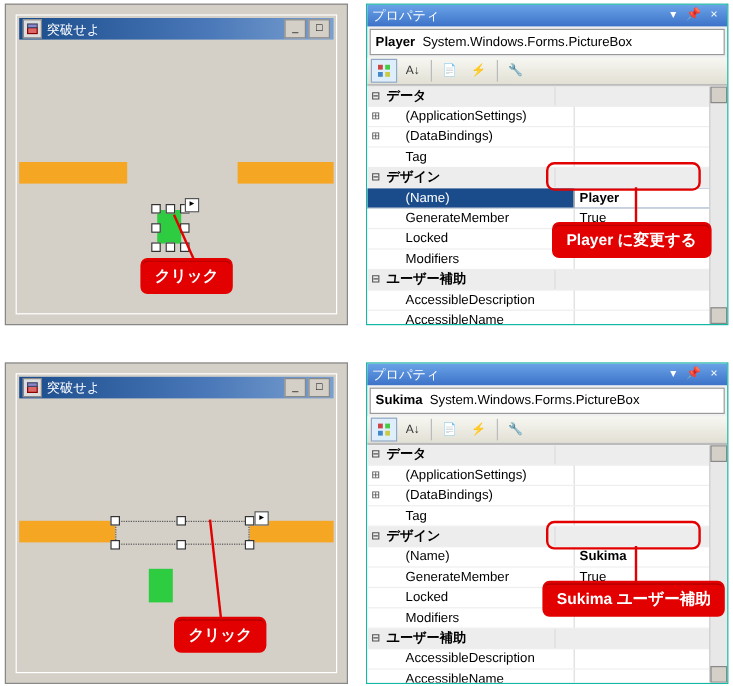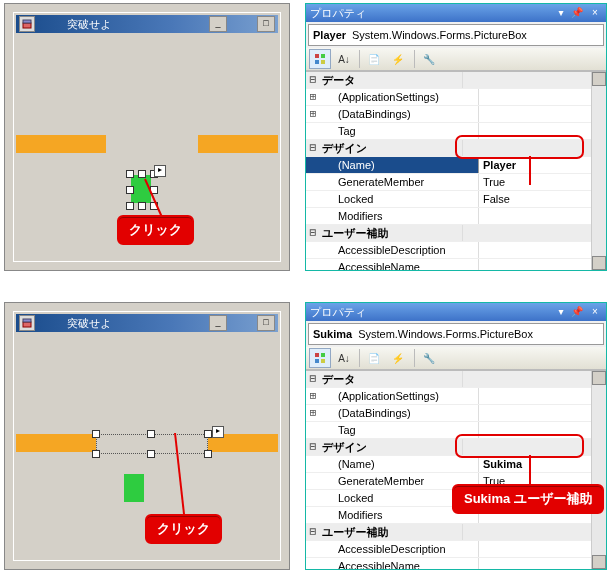--- a/index.html
+++ b/index.html
@@ -30,21 +30,20 @@
   .title-bar {
     position: absolute;
     top: 2px; left: 2px; right: 2px;
     height: 18px;
     background: linear-gradient(90deg, #1a4c8c 0%, #4a78b8 60%, #7aa0d0 100%);
     display: flex;
     align-items: center;
     padding: 0 3px;
     color: #fff;
     font-size: 11px;
-    gap: 28px;
   }
   .title-bar .app-icon {
     width: 14px; height: 14px;
     border: 1px solid #888;
     background: #ddd;
     margin-right: 4px;
     display:flex;align-items:center;justify-content:center;
   }
   .title-bar .spacer { flex: 1; }
   .title-bar .sys-btn {
@@ -336,20 +335,21 @@
       <div class="prop-row indent">
           <span class="exp"></span>
           <span class="pname">AccessibleName</span>
           <span class="pval"></span>
         </div>
 
       <div class="scrollbar-v"></div>
     </div>
   </div>
   <div class="callout-outline" style="left:455px;top:135px;width:125px;height:20px;"></div>
+  <div class="callout" style="left:460px;top:185px;">Player に変更する</div>
   <svg style="position:absolute;left:0;top:0;pointer-events:none;" width="611" height="300">
     <line class="callout-line" x1="530" y1="156" x2="530" y2="185"></line>
   </svg>
 
   <div class="form-outer" style="left:4px;top:302px;width:284px;height:266px;">
     <div class="form-inner-border">
       <div class="title-bar">
         <span class="app-icon">
           <svg width="10" height="10">
               <rect x="1" y="4" width="8" height="5" fill="#d66" stroke="#800"></rect>

